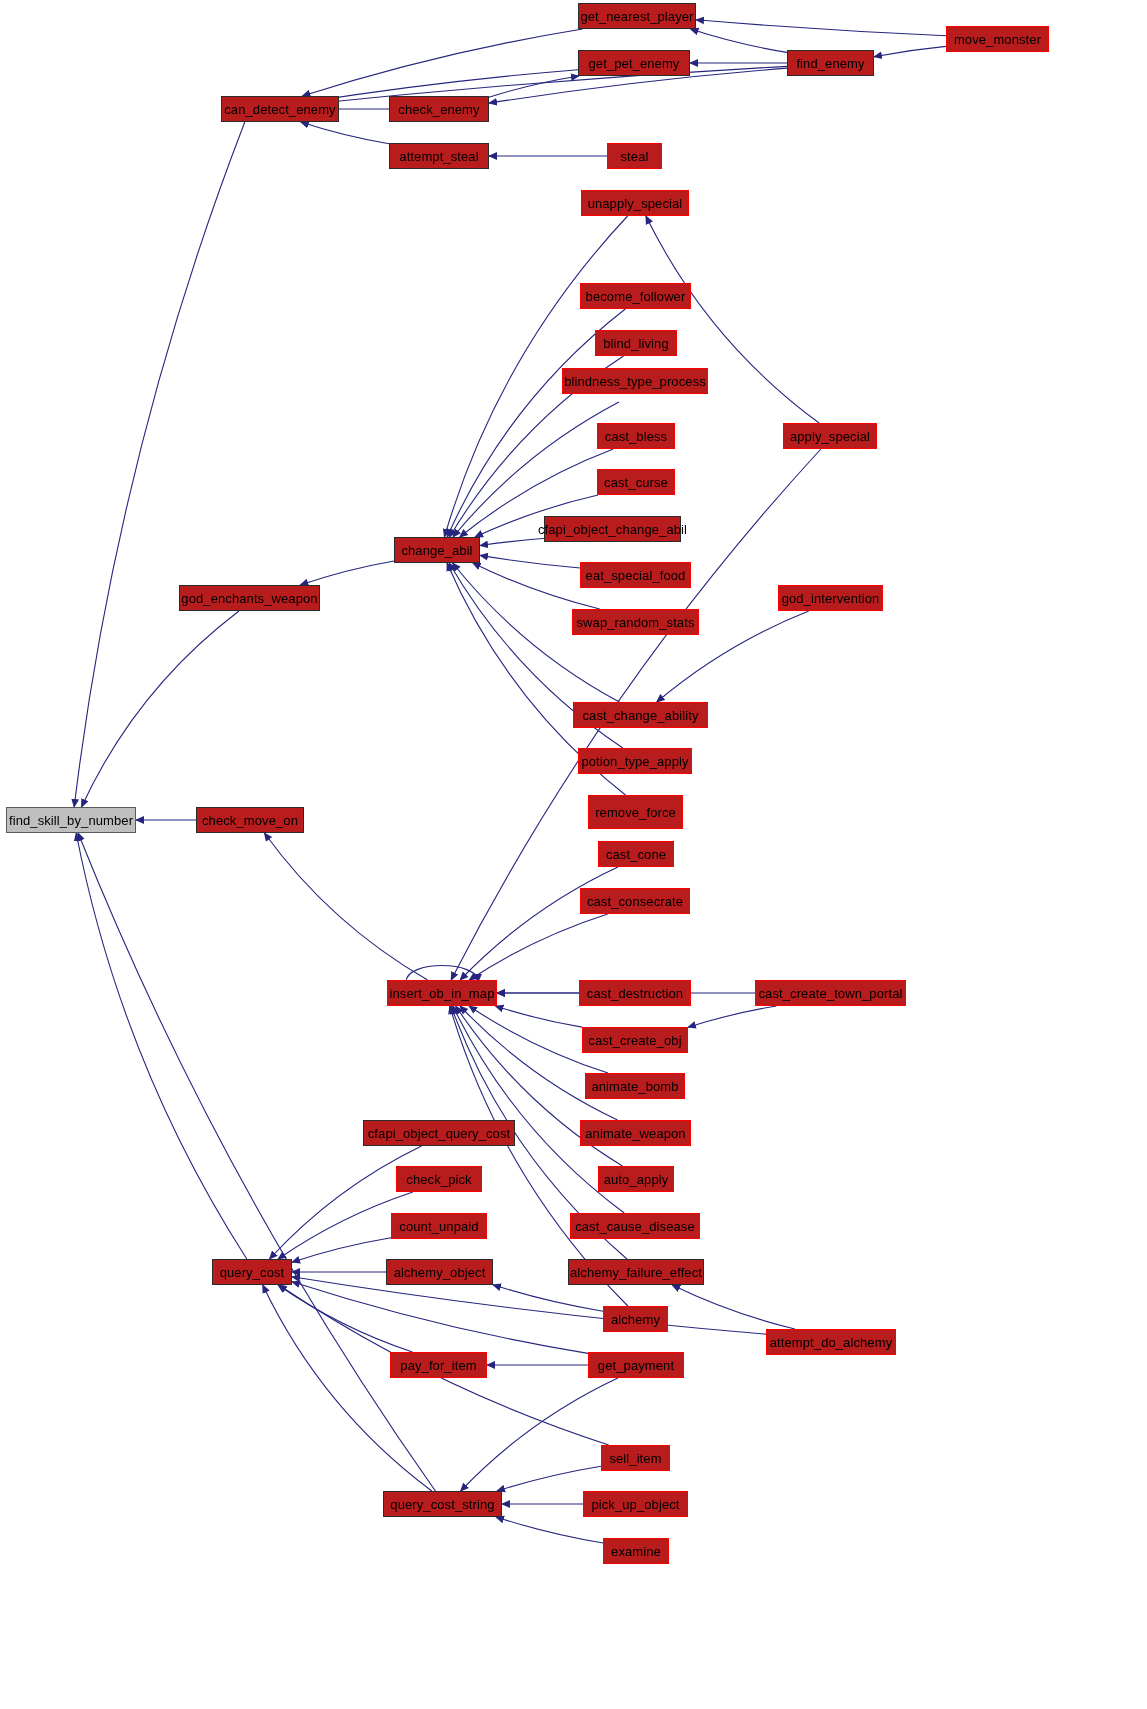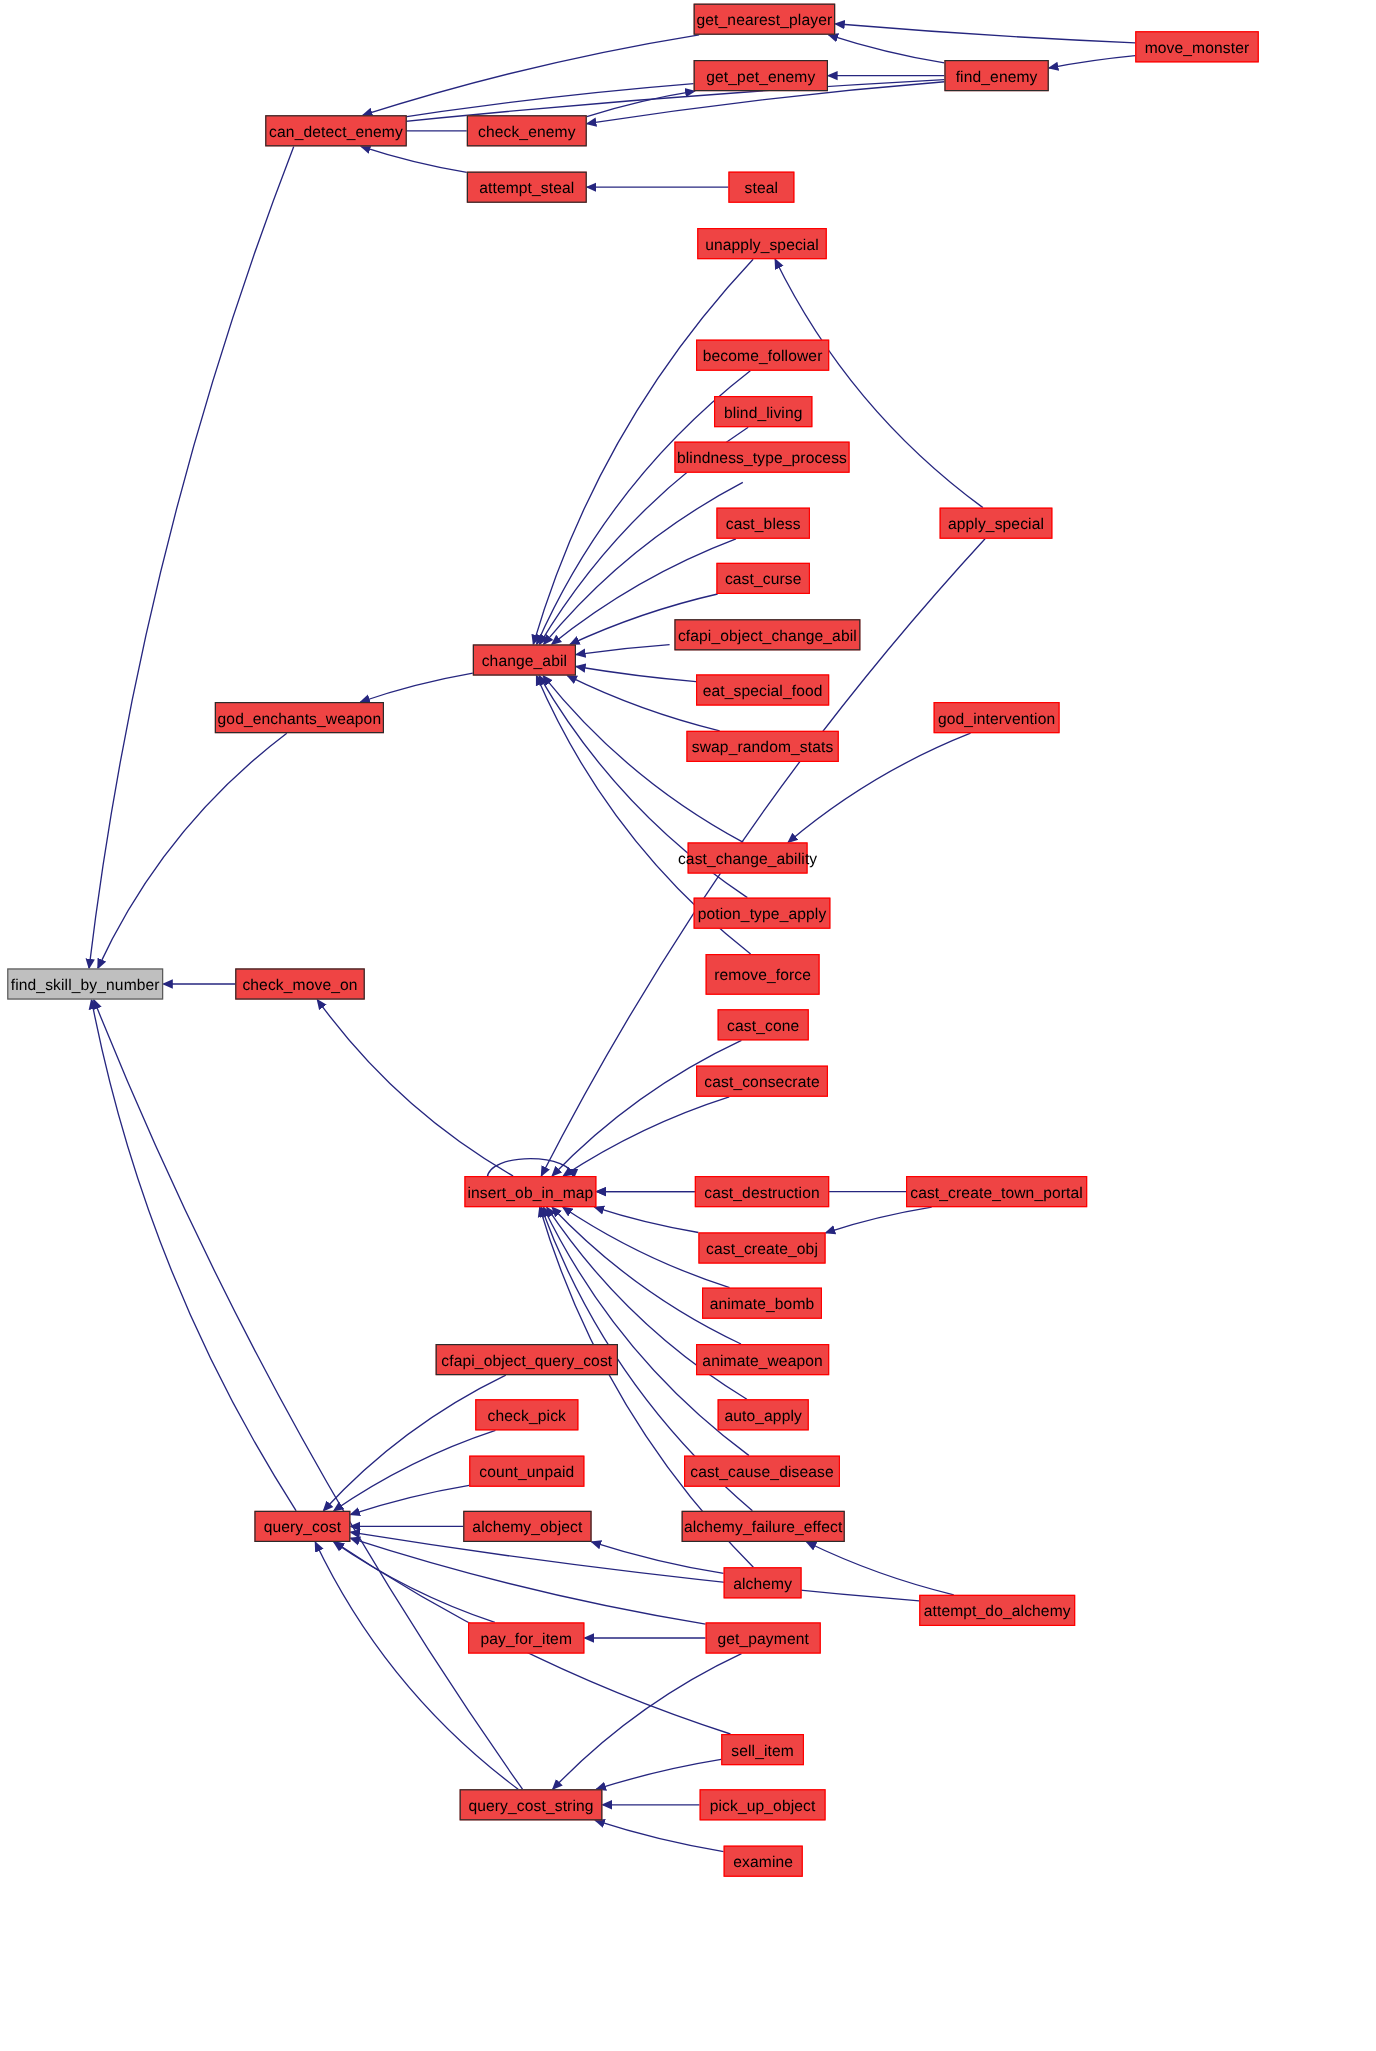--- a/index.html
+++ b/index.html
@@ -23,21 +23,21 @@
     width: 1147px;
     height: 1709px;
     pointer-events: none;
   }
   .node {
     position: absolute;
     box-sizing: border-box;
     display: flex;
     align-items: center;
     justify-content: center;
-    background: #ef4444;
+    background: #b91c1c;
     font-size: 13px;
     line-height: 1;
     color: #000000;
     white-space: nowrap;
     letter-spacing: 0.1px;
   }
   .node.red {
     border: 1.4px solid #ff0000;
   }
   .node.black {
@@ -172,36 +172,36 @@
     </div>
     <div class="node red" style="left: 562px; top: 368px; width: 146px; height: 26px; align-items: center;">
       <span class="lbl">blindness_type_process</span>
     </div>
     <div class="node red" style="left: 597px; top: 423px; width: 78px; height: 26px;">
       <span class="lbl">cast_bless</span>
     </div>
     <div class="node red" style="left: 597px; top: 469px; width: 78px; height: 26px;">
       <span class="lbl">cast_curse</span>
     </div>
-    <div class="node black" style="left: 562px; top: 516px; width: 155px; height: 26px;">
+    <div class="node black" style="left: 544px; top: 516px; width: 137px; height: 26px;">
       <span class="lbl">cfapi_object_change_abil</span>
     </div>
     <div class="node red" style="left: 580px; top: 562px; width: 111px; height: 26px;">
       <span class="lbl">eat_special_food</span>
     </div>
     <div class="node red" style="left: 572px; top: 609px; width: 127px; height: 26px;">
       <span class="lbl">swap_random_stats</span>
     </div>
     <div class="node red" style="left: 783px; top: 423px; width: 94px; height: 26px;">
       <span class="lbl">apply_special</span>
     </div>
     <div class="node red" style="left: 778px; top: 585px; width: 105px; height: 26px;">
       <span class="lbl">god_intervention</span>
     </div>
-    <div class="node red" style="left: 573px; top: 702px; width: 100px; height: 26px;">
+    <div class="node red" style="left: 573px; top: 702px; width: 135px; height: 26px;">
       <span class="lbl">cast_change_ability</span>
     </div>
     <div class="node red" style="left: 578px; top: 748px; width: 114px; height: 26px;">
       <span class="lbl">potion_type_apply</span>
     </div>
     <div class="node red" style="left: 588px; top: 795px; width: 95px; height: 34px;">
       <span class="lbl">remove_force</span>
     </div>
     <div class="node red" style="left: 598px; top: 841px; width: 76px; height: 26px;">
       <span class="lbl">cast_cone</span>

